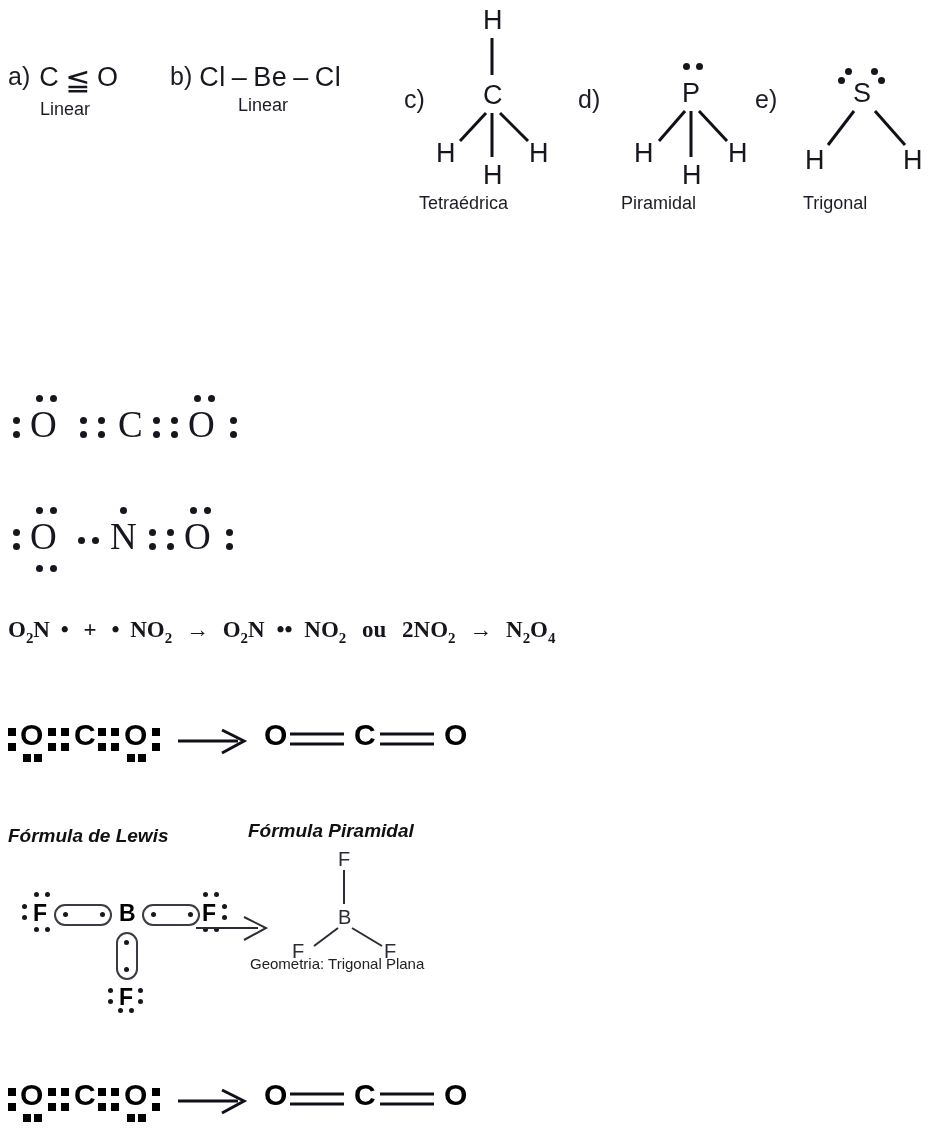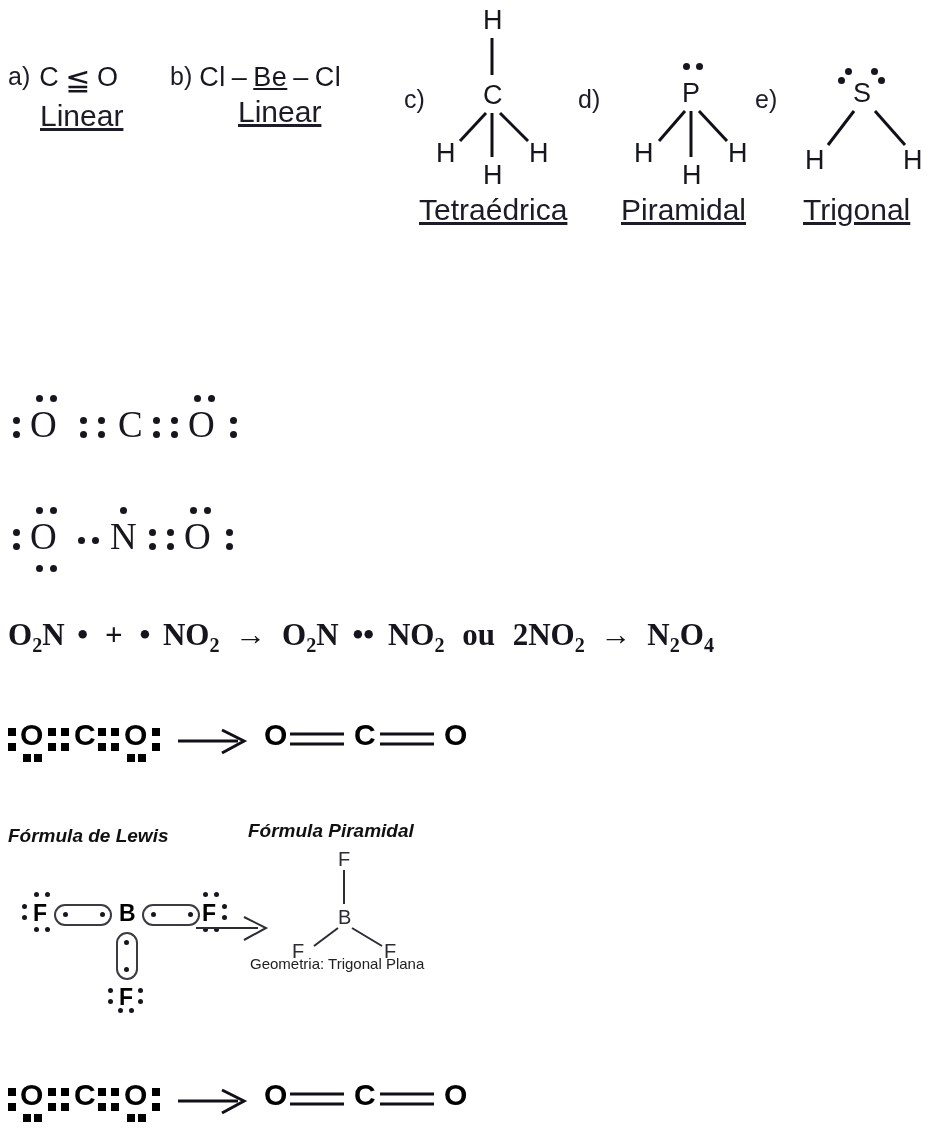--- a/index.html
+++ b/index.html
@@ -12,21 +12,21 @@
     width: 938px;
     height: 1132px;
     position: relative;
     font-family: "Liberation Sans", sans-serif;
     color: #000000;
     overflow: hidden;
   }
   .abs { position: absolute; }
   .label-letter { font-size: 25px; color: #1c1c28; }
   .atom-sans { font-size: 27px; color: #16161f; letter-spacing: .5px; }
-  .geom-name { font-size: 30px; color: #1c1c28; text-decoration: underline; }
+  .geom-name { font-size: 18px; color: #1c1c28; }
 
   
   .dot {
     position: absolute;
     width: 7px; height: 7px;
     border-radius: 50%;
     background: #16161f;
   }
   .dot-sq {
     position: absolute;
@@ -45,21 +45,21 @@
     font-family: "Liberation Serif", serif;
     font-size: 37px;
     color: #17171f;
     position: absolute;
   }
 
   
   .eq-row {
     font-family: "Liberation Serif", serif;
     font-weight: bold;
-    font-size: 31px;
+    font-size: 23px;
     color: #15151d;
     white-space: nowrap;
   }
   .eq-row sub { font-size: .65em; }
 
   
   .blk-atom {
     position: absolute;
     font-family: "Liberation Sans", sans-serif;
     font-weight: bold;
@@ -115,21 +115,21 @@
     <span class="atom-sans" style="margin-left:6px;">O</span>
   </div>
   <div class="geom-name" style="margin-left:32px; margin-top:2px;">Linear</div>
 </div>
 
 <div class="abs" style="left:170px; top:62px;">
   <div style="display:flex; align-items:flex-start;">
     <span class="label-letter">b)</span>
     <span class="atom-sans" style="margin-left:7px;">Cl</span>
     <span class="atom-sans" style="margin-left:6px;">–</span>
-    <span class="atom-sans" style="margin-left:6px;text-decoration:underline;">Be</span>
+    <span class="atom-sans" style="margin-left:6px;">Be</span>
     <span class="atom-sans" style="margin-left:6px;">–</span>
     <span class="atom-sans" style="margin-left:6px;">Cl</span>
   </div>
   <div class="geom-name" style="margin-left:68px; margin-top:2px;">Linear</div>
 </div>
 
 <div class="abs" style="left:404px; top:5px; width:180px; height:225px;">
   <span class="label-letter abs" style="left:0px; top:80px;">c)</span>
 
   <span class="atom-sans abs" style="left:79px; top:0px;">H</span>

